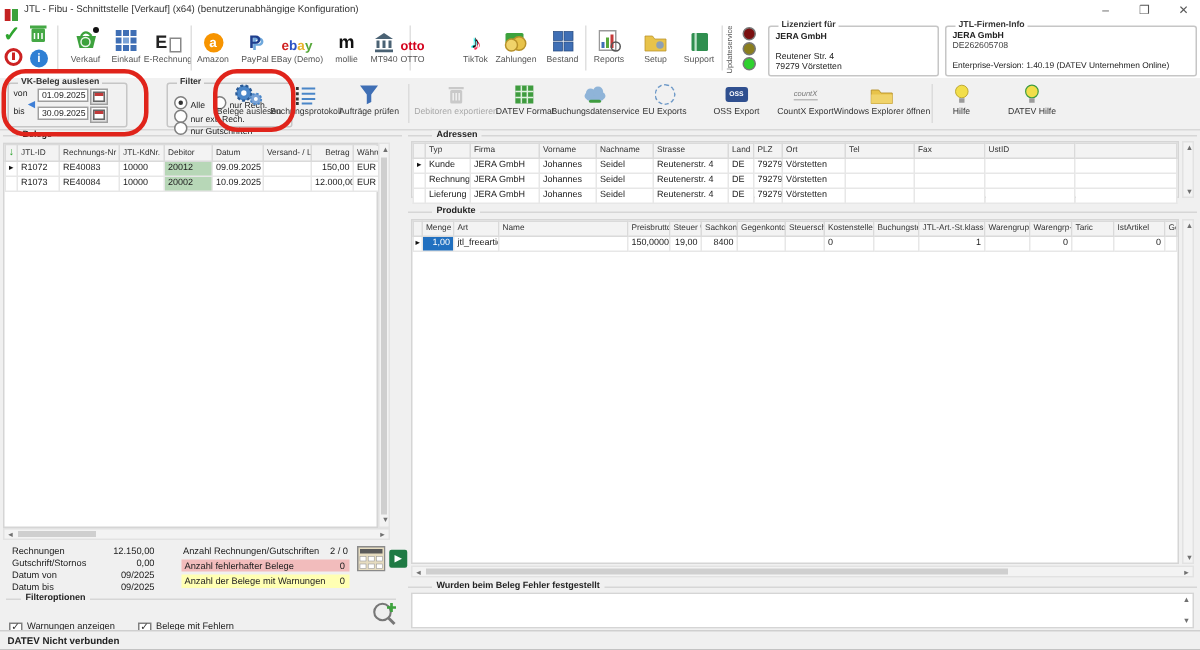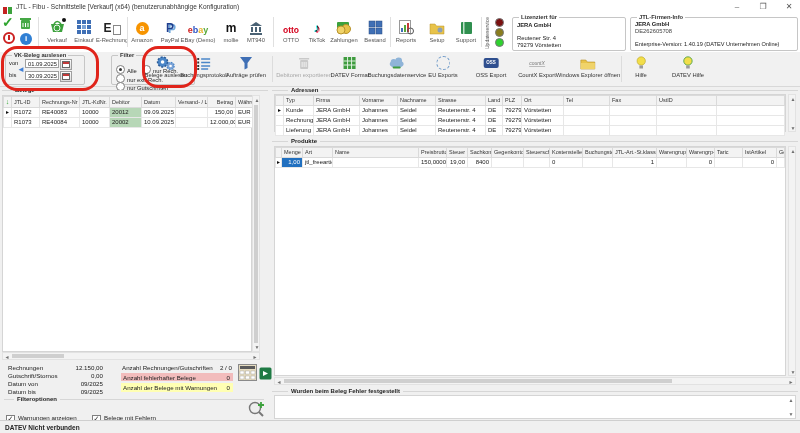--- a/index.html
+++ b/index.html
@@ -175,21 +175,21 @@
             <rect x="6" y="6" width="2" height="5" fill="#4a6274"></rect>
             <rect x="10" y="6" width="2" height="5" fill="#4a6274"></rect>
             <rect x="1" y="12" width="12" height="2" fill="#4a6274"></rect>
           </svg>
       </span>
       <span class="lb">MT940</span>
     </div>
 
     <div class="sep1" style="left:273px;"></div>
 
-    <div class="tb-btn" style="left:291px;">
+    <div class="tb-btn" style="left:275px;">
       <span class="ic">
           <span style="font-size:8.5px;font-weight:bold;color:#d4021d;">otto</span>
         </span>
       <span class="lb">OTTO</span>
     </div>
 
     <div class="tb-btn" style="left:317px;">
       <span class="ic">
           <span style="font-size:12px;color:#111;text-shadow:-1px 0 #25f4ee,1px 1px #fe2c55;">♪</span>
         </span>

